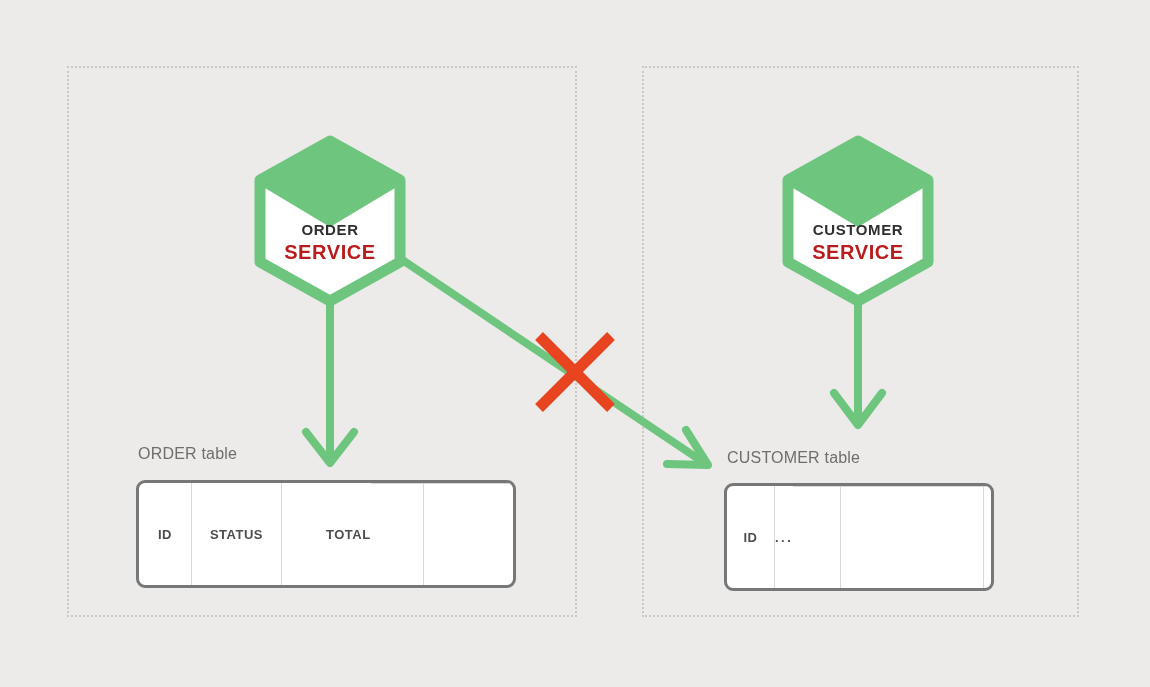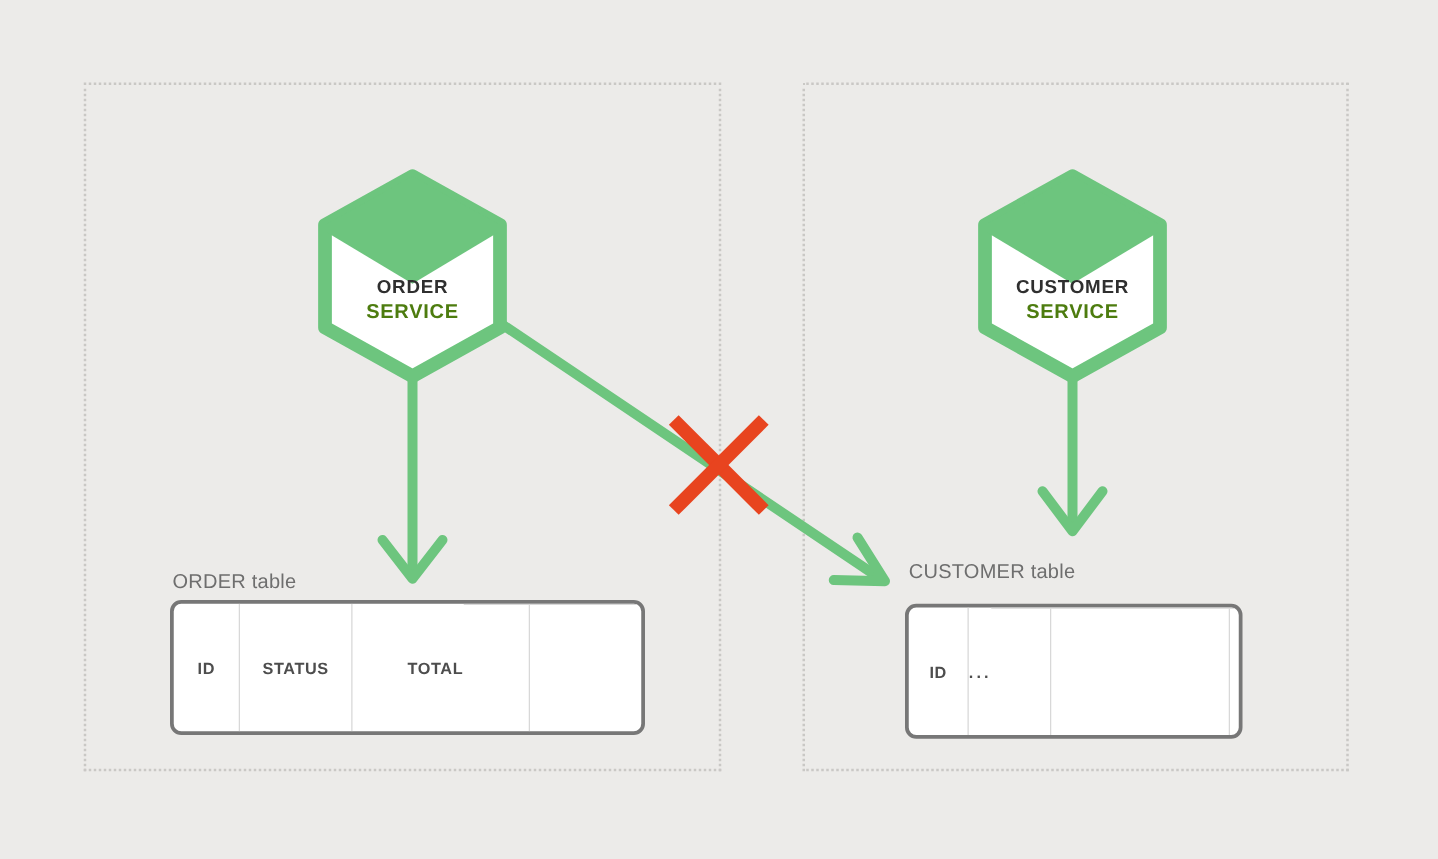--- a/index.html
+++ b/index.html
@@ -43,24 +43,24 @@
     text-align: center;
     pointer-events: none;
   }
   .svc-name {
     font-size: 15px;
     font-weight: bold;
     letter-spacing: 0.6px;
     color: #2f2f2f;
   }
   .svc-sub {
-    font-size: 16px;
+    font-size: 20px;
     font-weight: bold;
     letter-spacing: 0.6px;
-    color: #4d7c0f;
+    color: #b91c1c;
   }
   #svc-order    { left: 248px; top: 135px; }
   #svc-customer { left: 776px; top: 135px; }
   #svc-order .name-row    { top: 86px; }
   #svc-order .sub-row     { top: 106px; }
   #svc-customer .name-row { top: 86px; }
   #svc-customer .sub-row  { top: 106px; }
 
   
   #arrows {
@@ -71,21 +71,21 @@
   }
 
   
   .table-caption {
     position: absolute;
     font-size: 16px;
     color: #6e6e6e;
     letter-spacing: 0.2px;
     white-space: nowrap;
   }
-  #cap-order    { left: 138px; top: 445px; margin-top: 12px; }
+  #cap-order    { left: 138px; top: 445px; }
   #cap-customer { left: 727px; top: 449px; }
 
   
   .db-table {
     position: absolute;
     background: #ffffff;
     border: 3px solid #777777;
     border-radius: 9px;
     box-sizing: border-box;
     overflow: hidden;

